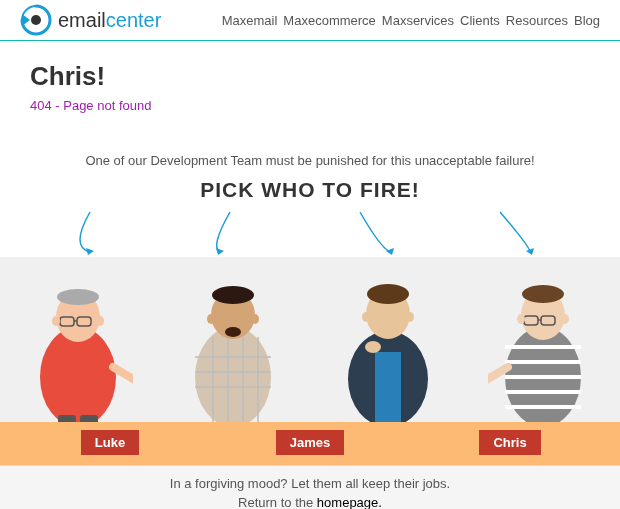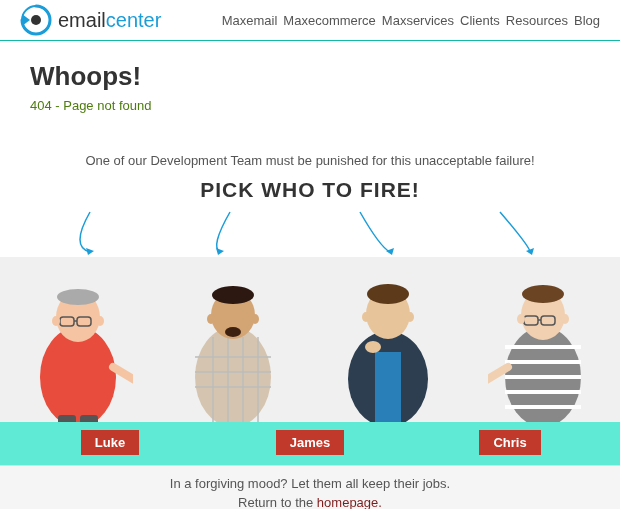--- a/index.html
+++ b/index.html
@@ -45,21 +45,21 @@
     main {
       padding: 20px 30px 0 30px;
     }
     .whoops {
       font-size: 26px;
       font-weight: bold;
       margin-bottom: 6px;
     }
     .error-code {
       font-size: 13px;
-      color: #4d7c0f;
+      color: #a21caf;
       margin-bottom: 20px;
     }
 
     
     .center-section {
       text-align: center;
     }
     .subtitle {
       font-size: 13px;
       color: #555;
@@ -121,29 +121,29 @@
       border-top: 1px solid #ddd;
       padding: 10px 20px;
       text-align: center;
     }
     .bottom-bar p {
       font-size: 13px;
       color: #555;
       margin-bottom: 4px;
     }
     .homepage-link {
-      color: #7f1d1d;
+      color: #000000;
       text-decoration: none;
     }
 
     
     .name-row {
       display: flex;
       justify-content: space-around;
-      background: #5eead4;
+      background: #fdba74;
       padding: 8px 10px 10px 10px;
     }
     .name-cell {
       width: 130px;
       display: flex;
       justify-content: center;
     }
   </style>
 </head>
 <body>
@@ -165,21 +165,21 @@
     <a href="#">Maxemail</a>
     <a href="#">Maxecommerce</a>
     <a href="#">Maxservices</a>
     <a href="#">Clients</a>
     <a href="#">Resources</a>
     <a href="#">Blog</a>
   </nav>
 </header>
 
 <main>
-  <div class="whoops">Whoops!</div>
+  <div class="whoops">Chris!</div>
   <div class="error-code">404 - Page not found</div>
 
   <div class="center-section">
     <p class="subtitle">One of our Development Team must be punished for this unacceptable failure!</p>
     <p class="pick-title">PICK WHO TO FIRE!</p>
 
     <div class="arrows-container">
       <svg width="560" height="50" viewBox="0 0 560 50" style="margin: 0 auto; display:block;">
 
         <path d="M 60 5 Q 40 40 60 45" fill="none" stroke="#1a9dd9" stroke-width="1.5"></path>

